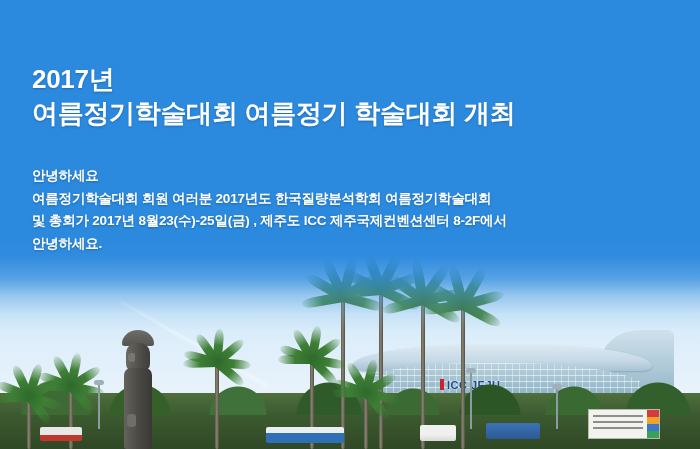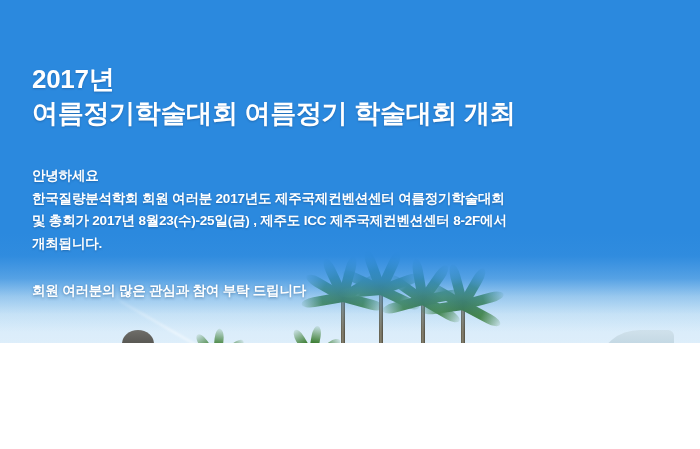--- a/index.html
+++ b/index.html
@@ -8,21 +8,21 @@
     padding: 0;
     background: #ffffff;
   }
   body {
     font-family: "Liberation Sans", "DejaVu Sans", sans-serif;
   }
 
   .banner {
     position: relative;
     width: 700px;
-    height: 343px;
+    height: 449px;
     overflow: hidden;
     background: #2b89de;
   }
 
   
   .photo {
     position: absolute;
     left: 0; top: 0;
     width: 700px;
     height: 449px;
@@ -497,21 +497,20 @@
 
   <div class="content">
 
     <div class="title">
       <span class="line">2017년</span>
       <span class="line">여름정기학술대회 여름정기 학술대회 개최</span>
     </div>
 
     <div class="body-text">
       <span class="line">안녕하세요</span>
-      <span class="line">한국질량분석학회 회원 여러분 2017년도 제주국제컨벤션센터 여름정기학술대회</span>
+      <span class="line">여름정기학술대회 회원 여러분 2017년도 한국질량분석학회 여름정기학술대회</span>
       <span class="line">및 총회가 2017년 8월23(수)-25일(금) , 제주도 ICC 제주국제컨벤션센터 8-2F에서</span>
-      <span class="line">개최됩니다.</span>
-    </div>
-
-    <div class="closing-text">회원 여러분의 많은 관심과 참여 부탁 드립니다</div>
+      <span class="line">안녕하세요.</span>
+    </div>
+
 
   </div>
 </div>
 
 </body></html>

